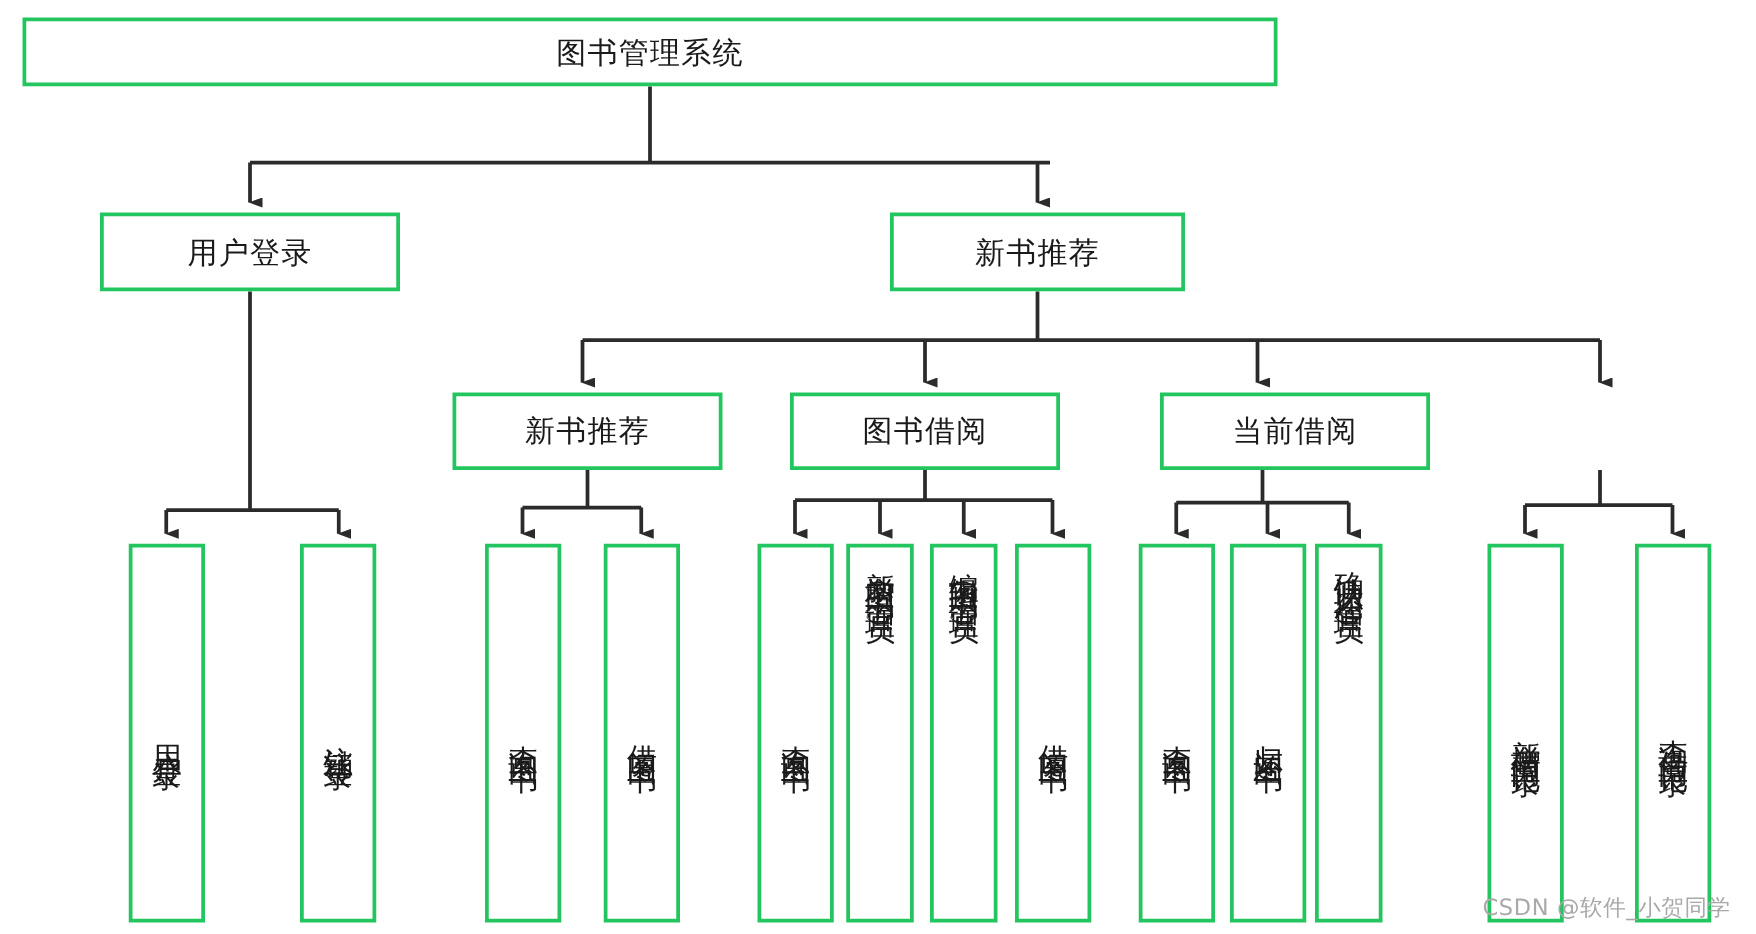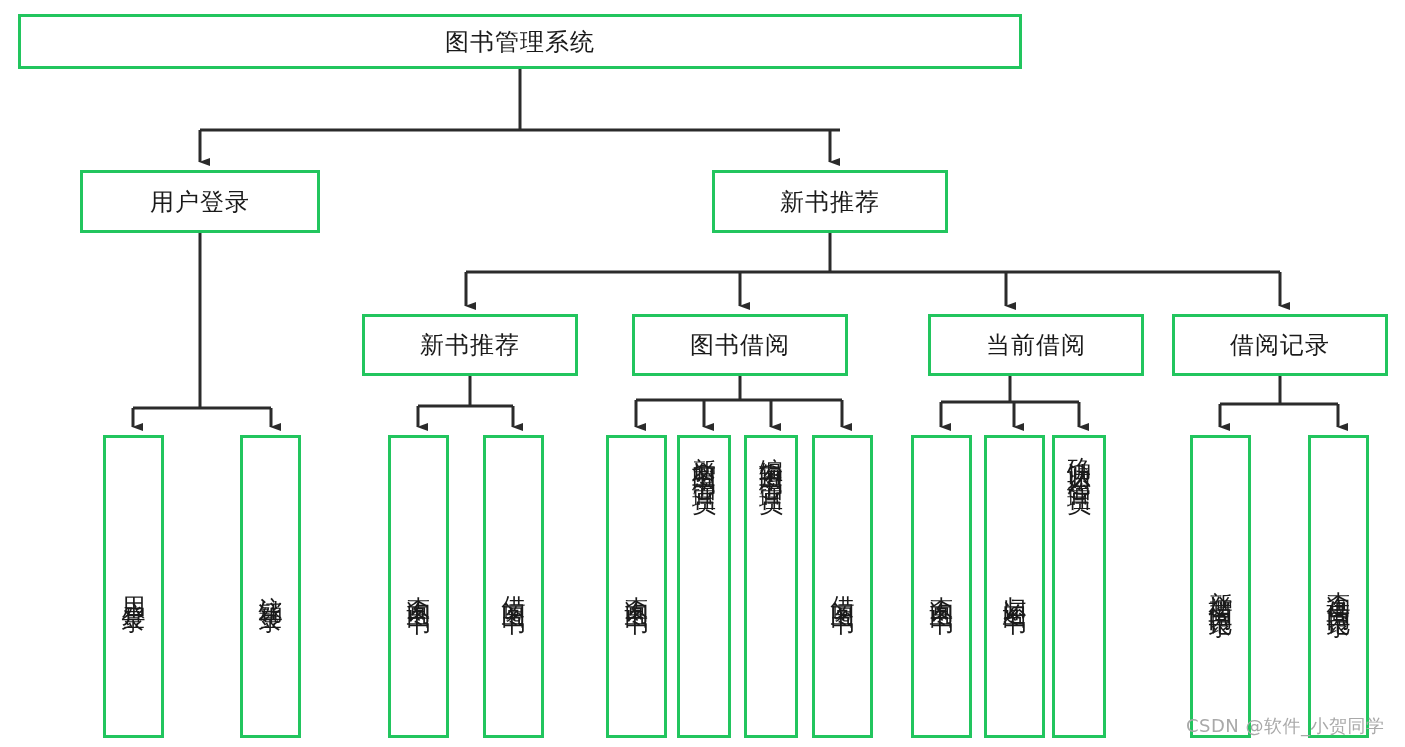--- a/index.html
+++ b/index.html
@@ -131,23 +131,20 @@
 
   <div class="node horiz" style="left:632px; top:314px; width:216px; height:62px;">
     <span class="hlabel">图书借阅</span>
   </div>
   <div class="node horiz" style="left:362px; top:314px; width:216px; height:62px;">
     <span class="hlabel">新书推荐</span>
   </div>
   <div class="node horiz" style="left:928px; top:314px; width:216px; height:62px;">
     <span class="hlabel">当前借阅</span>
   </div>
-  <div class="node horiz" style="left:1172px; top:314px; width:216px; height:62px;">
-    <span class="hlabel">借阅记录</span>
-  </div>
 
   <div class="node vert" style="left:103px; top:435px; width:61px; height:303px;">
     <span class="vlabel">用户登录</span>
   </div>
   <div class="node vert" style="left:240px; top:435px; width:61px; height:303px;">
     <span class="vlabel">注销登录</span>
   </div>
 
   <div class="node vert" style="left:388px; top:435px; width:61px; height:303px;">
     <span class="vlabel">查询图书</span>

